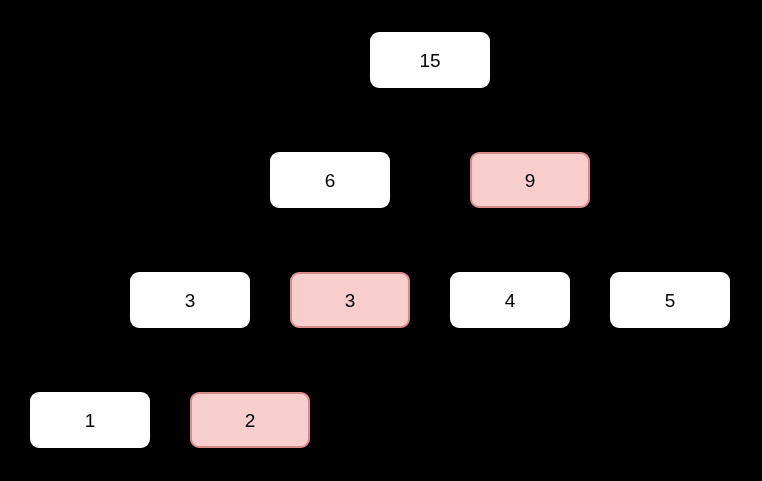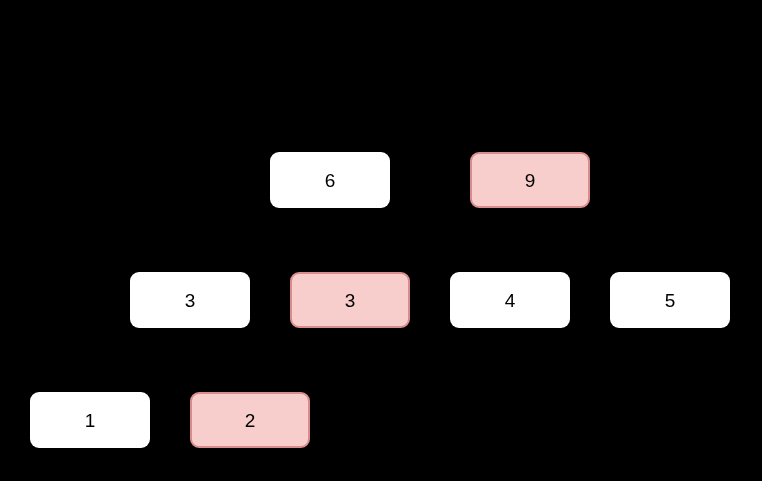--- a/index.html
+++ b/index.html
@@ -45,20 +45,23 @@
   #node-rl   { left: 450px; top: 272px; }
   #node-rr   { left: 610px; top: 272px; }
   #node-lll  { left: 30px;  top: 392px; }
   #node-llr  { left: 190px; top: 392px; }
 </style>
 </head>
 <body>
 
 <div class="canvas">
 
+  <div id="node-root" class="node">
+    <span>15</span>
+  </div>
 
   <div id="node-l" class="node">
     <span>6</span>
   </div>
 
   <div id="node-r" class="node highlight">
     <span>9</span>
   </div>
 
   <div id="node-ll" class="node">

